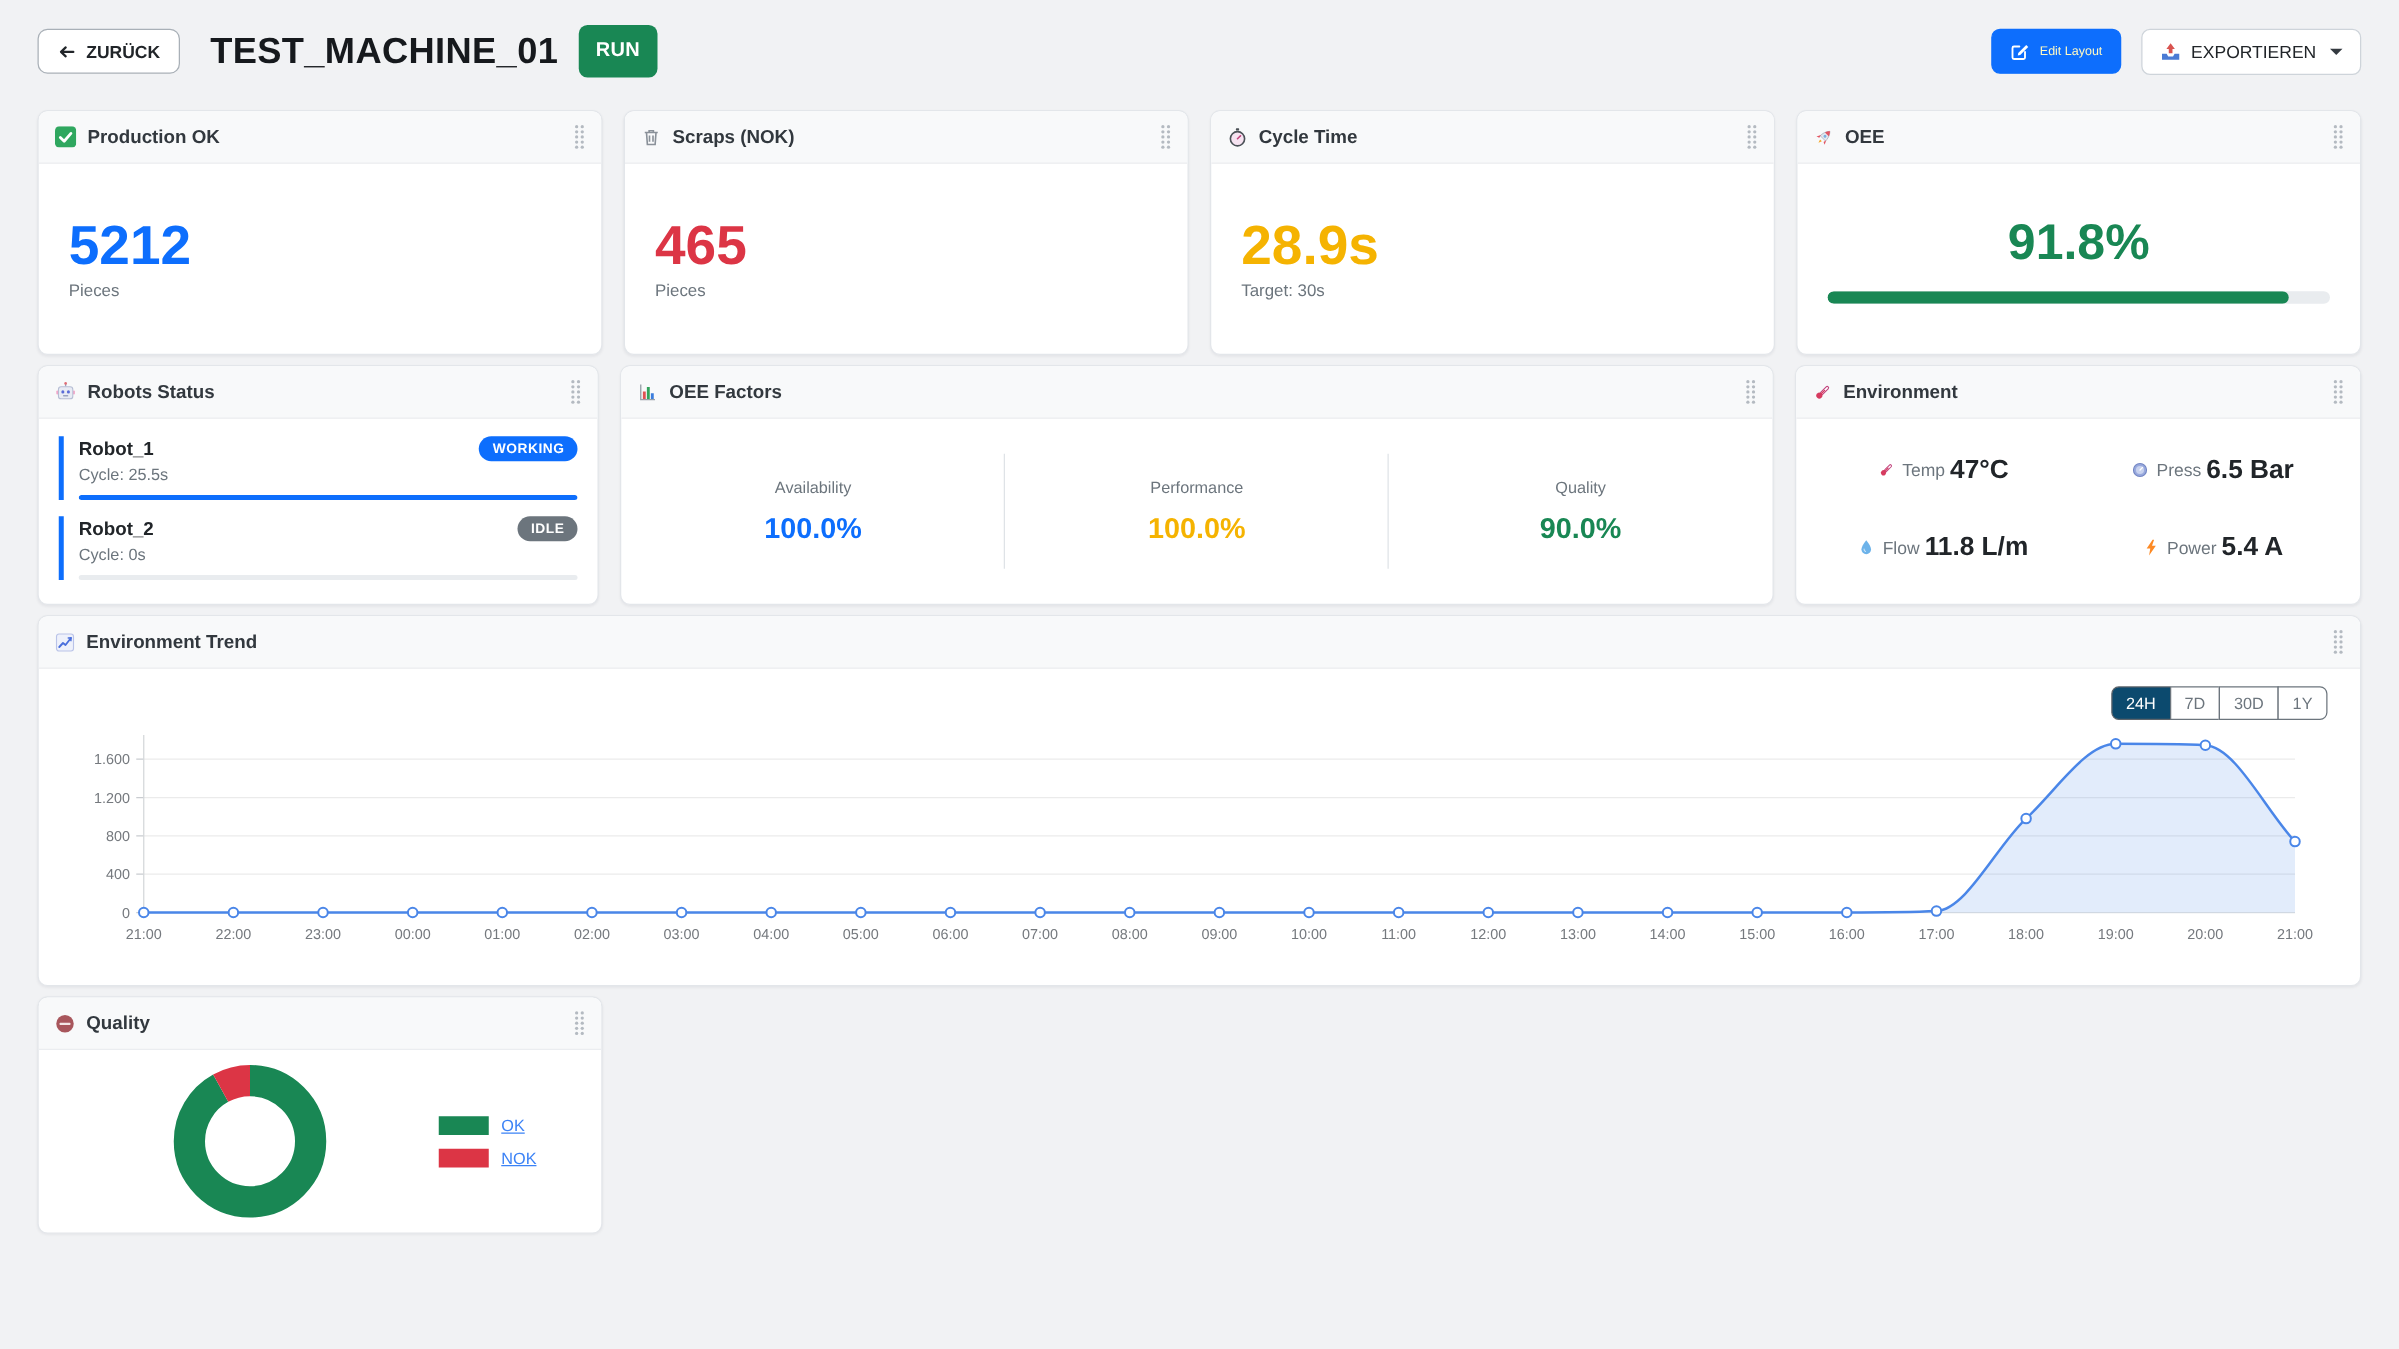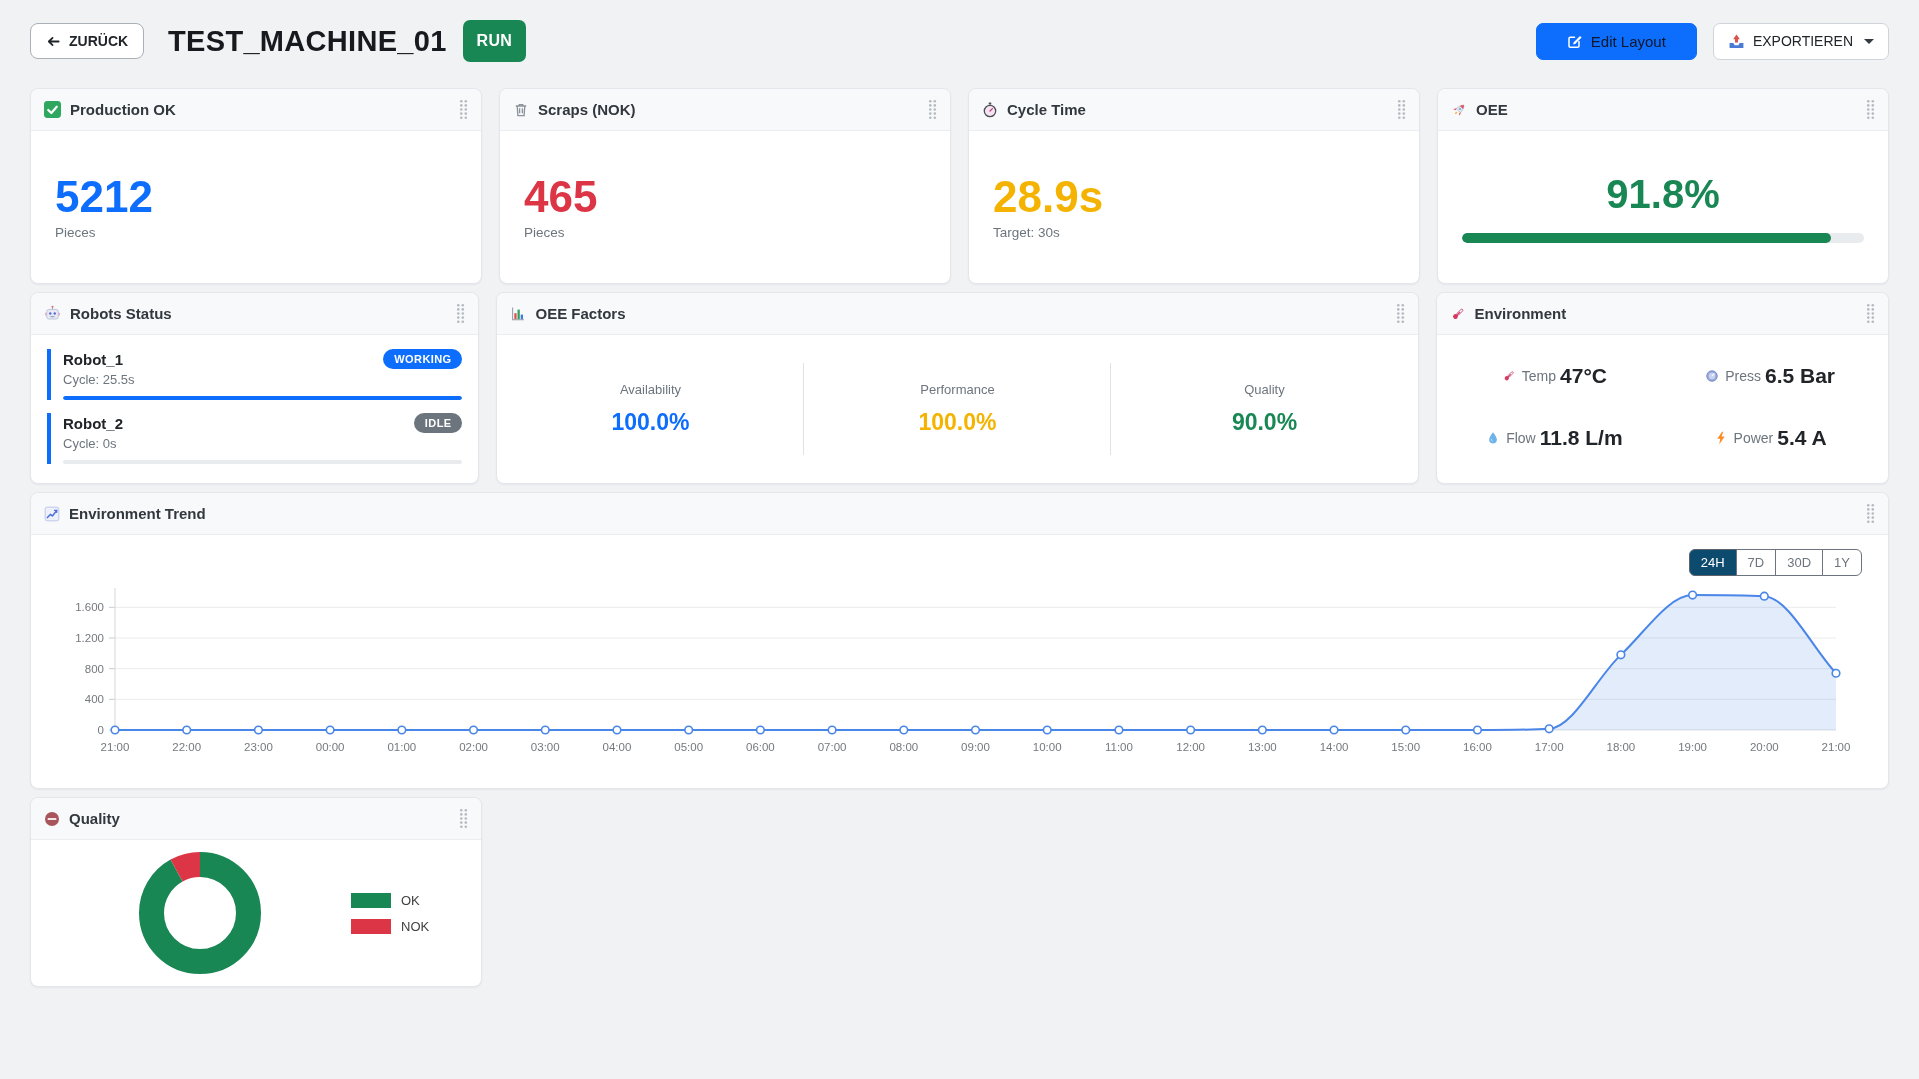--- a/index.html
+++ b/index.html
@@ -10,21 +10,21 @@
     color:#212529;
     overflow:hidden;
   }
   
   .topbar { display:flex; align-items:center; padding:20px 30px 26px; gap:16px; }
   .btn { display:inline-flex; align-items:center; gap:8px; border-radius:7px; font-family:inherit; cursor:pointer; }
   .btn-back { background:#fff; border:1px solid #a9b0b7; padding:9px 15px; font-size:14px; font-weight:700; color:#212529; border-radius:8px;justify-content:center; }
   .page-title { font-size:29px; font-weight:700; color:#16191d; letter-spacing:.3px; margin-left:8px; }
   .badge-run { background:#198754; color:#fff; font-weight:700; font-size:16px; padding:12px 14px; border-radius:7px; letter-spacing:.3px; }
   .topbar-spacer { flex:1; }
-  .btn-edit { background:#0d6efd; border:1px solid #0d6efd; color:#0f172a; padding:9px 30px; font-size:15px; }
+  .btn-edit { background:#0d6efd; border:1px solid #0d6efd; color:#fef9c3; padding:9px 14px; font-size:10px; }
   .btn-export { background:#fff; border:1px solid #ced4da; color:#212529; padding:9px 14px; font-size:14px; font-weight:500; }
   .caret-down { width:0; height:0; border-left:5px solid transparent; border-right:5px solid transparent; border-top:5px solid #343a40; margin-left:3px; }
   
   .grid { margin:0 30px; }
   .row { display:grid; gap:17px; margin-bottom:8px; }
   .row1 { grid-template-columns:repeat(4,1fr); height:196px; }
   .row2 { grid-template-columns:449fr 921fr 453fr; height:192px; }
   .row3 { grid-template-columns:1fr; height:297px; }
   .row4 { grid-template-columns:452px; height:190px; margin-bottom:0; }
   
@@ -68,21 +68,21 @@
   .range-btn:first-child { border-radius:6px 0 0 6px; margin-left:0; }
   .range-btn:last-child { border-radius:0 6px 6px 0; }
   .range-btn.active { background:#0c4a6e; border-color:#5c636a; color:#fff; }
   #trend-svg text { font-family:"Liberation Sans", sans-serif; }
   
   .quality-body { display:flex; align-items:center; padding:0 18px; }
   .donut-wrap { flex:1; display:flex; justify-content:center; align-items:center; }
   .legend { width:112px; display:flex; flex-direction:column; gap:11px; }
   .legend-item { display:flex; align-items:center; gap:10px; cursor:pointer; }
   .legend-box { width:40px; height:15px; }
-  .legend-label { font-size:13px; color:#404040; }
+  .legend-label { font-size:13px; color:#3b82f6;text-decoration:underline; }
   .icon { display:inline-flex; align-items:center; }
 </style>
 </head>
 <body>
 
 <div class="topbar">
   <button class="btn btn-back">
     <span class="icon">
       <svg width="15" height="15" viewBox="0 0 16 16">
           <path d="M13.5 8 H3.2 M7 4.2 L3 8 L7 11.8" stroke="#212529" stroke-width="1.9" fill="none" stroke-linecap="round" stroke-linejoin="round"></path>

